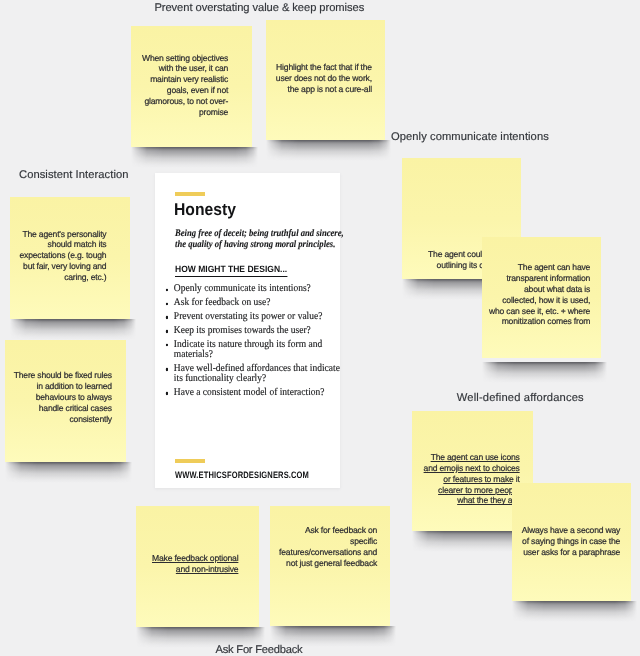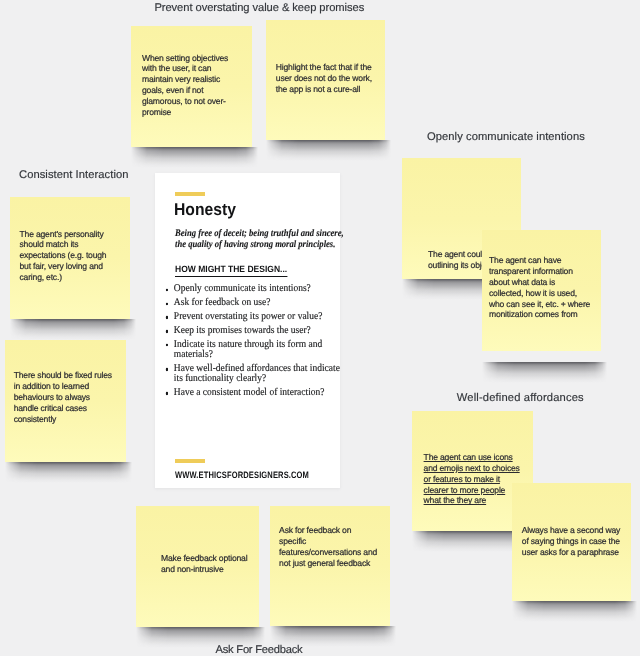--- a/index.html
+++ b/index.html
@@ -28,20 +28,21 @@
     font-weight: 400;
     letter-spacing: 0.06px;
     -webkit-text-stroke: 0.16px #33363b;
     white-space: nowrap;
   }
 
   .note {
     position: absolute;
     background: linear-gradient(180deg, #faf3a4 0%, #fbf5ab 50%, #fefbbb 100%);
     box-sizing: border-box;
+    text-align: right;
   }
   .note-shadow {
     position: absolute;
     pointer-events: none;
     -webkit-mask-image: linear-gradient(90deg, rgba(0,0,0,0) 2px, rgba(0,0,0,0.35) 8px, rgba(0,0,0,0.85) 18px, rgba(0,0,0,1) 34px, rgba(0,0,0,1) calc(100% - 22px), rgba(0,0,0,0.85) calc(100% - 12px), rgba(0,0,0,0.45) calc(100% - 5px), rgba(0,0,0,0) 100%);
     mask-image: linear-gradient(90deg, rgba(0,0,0,0) 2px, rgba(0,0,0,0.35) 8px, rgba(0,0,0,0.85) 18px, rgba(0,0,0,1) 34px, rgba(0,0,0,1) calc(100% - 22px), rgba(0,0,0,0.85) calc(100% - 12px), rgba(0,0,0,0.45) calc(100% - 5px), rgba(0,0,0,0) 100%);
     background: linear-gradient(180deg,
        rgba(40,40,46,0.725) 0px,
        rgba(40,40,46,0.675) 1px,
        rgba(40,40,46,0.55) 2px,
@@ -142,30 +143,30 @@
     color: #131416;
     white-space: nowrap;
     letter-spacing: 0.15px;
     transform-origin: left top;
     transform: scaleX(0.812);
   }
 
   
   #gt-prevent   { left: 154.4px; top: 2.1px; letter-spacing: -0.07px; }
   #gt-consistent{ left: 19px;  top: 168.7px; }
-  #gt-openly    { left: 427px; top: 130.9px; }
+  #gt-openly    { left: 391px; top: 130.9px; }
   #gt-afford    { left: 456.8px; top: 392.1px; letter-spacing: 0.15px; }
   #gt-feedback  { left: 215.5px; top: 644.2px; letter-spacing: -0.24px; }
 
   #note1 { left: 131px; top: 26px;  width: 121px; height: 121px; }
   #note2 { left: 266px; top: 20px;  width: 119px; height: 120px; }
   #note3 { left: 10px;  top: 197px; width: 120px; height: 122px; }
   #note4 { left: 5px;   top: 340px; width: 121px; height: 122px; }
   #note5 { left: 402px; top: 158px; width: 119px; height: 121px; }
-  #note6 { left: 482px; top: 230px; width: 119px; height: 121px; padding-left: 21px; }
+  #note6 { left: 482px; top: 237px; width: 119px; height: 121px; padding-left: 21px; }
   #note7 { left: 412px; top: 411px; width: 121px; height: 120px; }
   #note8 { left: 512px; top: 483px; width: 119px; height: 118px; }
   #note9 { left: 136px; top: 506px; width: 123px; height: 121px; }
   #note10{ left: 270px; top: 506px; width: 120px; height: 120px; }
 
 
   #sh1 { left: 129px; top: 147px; width: 129px; height: 22px; }
   #sh2 { left: 264px; top: 140px; width: 127px; height: 22px; }
   #sh3 { left: 8px; top: 319px; width: 128px; height: 22px; }
   #sh4 { left: 3px; top: 462px; width: 129px; height: 22px; }
@@ -177,21 +178,21 @@
   #sh10 { left: 268px; top: 626px; width: 128px; height: 22px; }
 
   #note1 .note-text { left: 11px;   top: 26.6px; }
   #note2 .note-text { left: 9.8px;  top: 42.2px; }
   #note3 .note-text { left: 9.5px;  top: 31.5px; }
   #note4 .note-text { left: 8.7px;  top: 30.3px; }
   #note5 .note-text { left: 26px;    top: 47px; margin-top: 44px; }
   #note6 .note-text { left: 7px;    top: 25.2px; }
   #note7 .note-text { left: 11.6px; top: 41px; text-decoration: underline; }
   #note8 .note-text { left: 9.8px;  top: 42px; }
-  #note9 .note-text { left: 25px; top: 47.2px; }
+  #note9 .note-text { left: 16px; top: 47.2px; text-decoration: underline; }
   #note10 .note-text{ left: 9.1px;  top: 19px; }
 
   .card { left: 154.8px; top: 172.5px; width: 185px; height: 315.5px; }
   #bar-top    { left: 20.5px; top: 19px; width: 29.5px; height: 4px; }
   .card-title { left: 19.3px; top: 26.5px; font-size: 17px; line-height: 21px; }
   .card-sub   { left: 19.8px; top: 55.2px; font-size: 9.8px; line-height: 11.05px; }
   .card-h2    { left: 19.8px; top: 91.6px; font-size: 9.1px; line-height: 11px; }
   .card-list  { left: 11.6px; top: 111.9px; }
   .card-list li { font-size: 10.3px; line-height: 10.35px; padding-left: 8.5px; margin-bottom: 3.5px; }
   .card-list li::before { left: 0px; top: 4.3px; }

